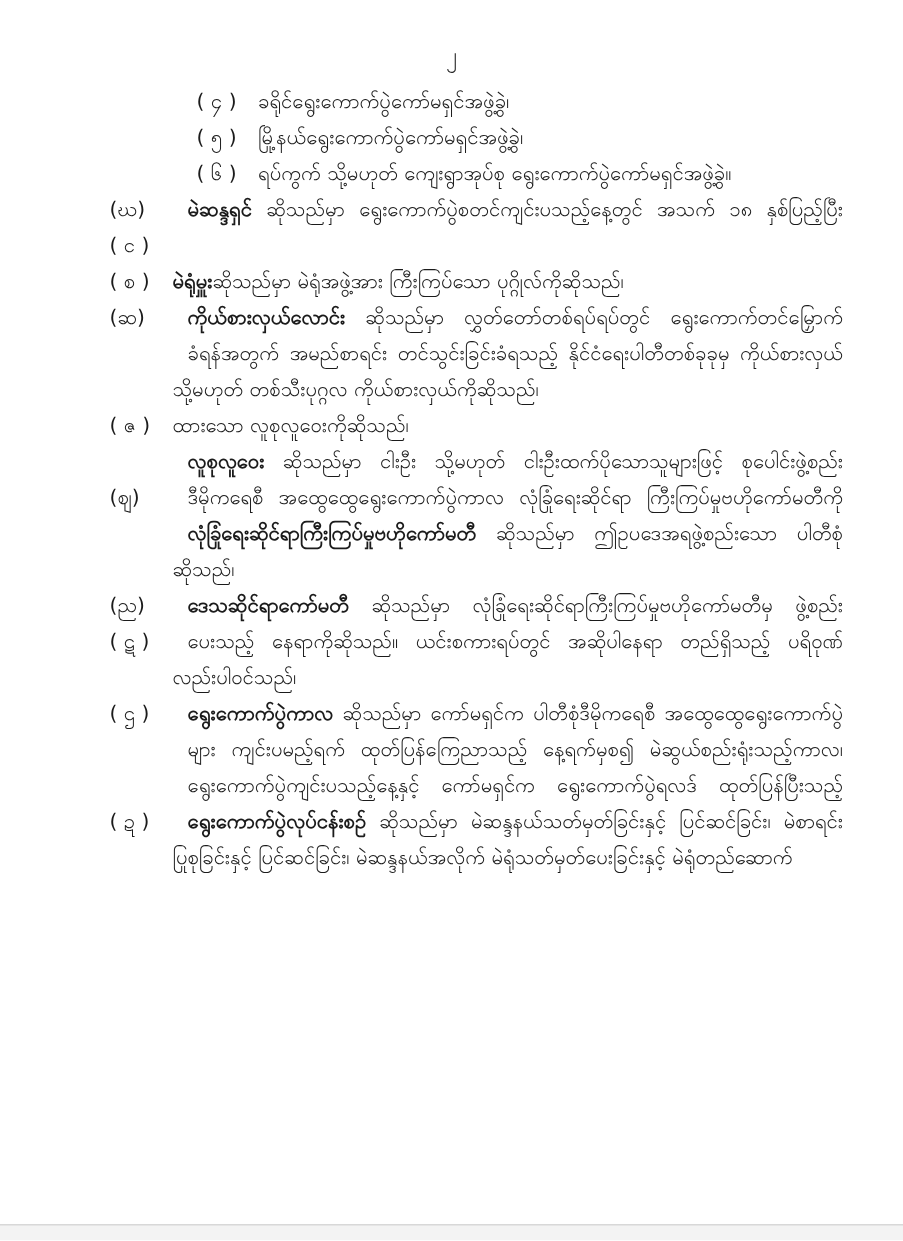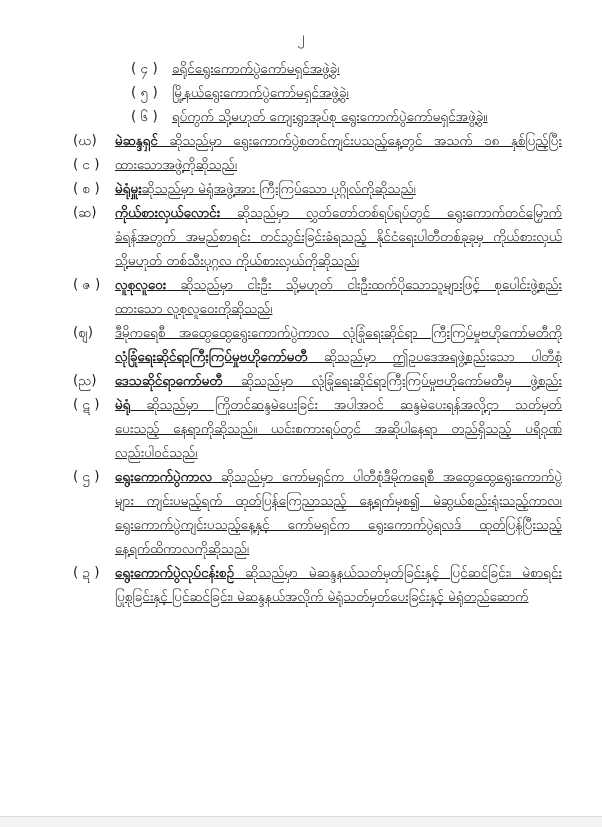--- a/index.html
+++ b/index.html
@@ -38,22 +38,22 @@
   .item .label {
     flex: 0 0 42px;
     white-space: nowrap;
   }
   .item .text {
     flex: 1 1 auto;
     min-width: 0;
   }
   .item.sub { margin-left: 58px; }
   .item.sub .label { flex: 0 0 41px; }
-  .line { min-height: 24px; text-decoration: underline; }
-  .jline { text-align: justify; text-align-last: justify; }
+  .line { min-height: 24px; }
+  .jline { text-align: justify; text-align-last: justify; margin-left: 10px; }
   .term { font-weight: bold; }
   .bottom-strip {
     position: absolute;
     left: 0; right: 0; bottom: 0;
     height: 10px;
     background: #f3f3f3;
     border-top: 1px solid #d8d8d8;
   }
 </style>
 </head>
@@ -84,72 +84,70 @@
       </div>
       <div class="item">
         <span class="label">(ဃ)</span>
         <div class="text">
           <div class="line jline"><span class="term">မဲဆန္ဒရှင်</span> ဆိုသည်မှာ ရွေးကောက်ပွဲစတင်ကျင်းပသည့်နေ့တွင် အသက် ၁၈ နှစ်ပြည့်ပြီး</div>
         </div>
       </div>
       <div class="item">
         <span class="label">( င )</span>
         <div class="text">
-          <div class="line">ထားသောအဖွဲ့ကိုဆိုသည်၊</div>
         </div>
       </div>
       <div class="item">
         <span class="label">( စ )</span>
         <div class="text">
           <div class="line"><span class="term">မဲရုံမှူး</span>ဆိုသည်မှာ မဲရုံအဖွဲ့အား ကြီးကြပ်သော ပုဂ္ဂိုလ်ကိုဆိုသည်၊</div>
         </div>
       </div>
       <div class="item">
         <span class="label">(ဆ)</span>
         <div class="text">
           <div class="line jline"><span class="term">ကိုယ်စားလှယ်လောင်း</span> ဆိုသည်မှာ လွှတ်တော်တစ်ရပ်ရပ်တွင် ရွေးကောက်တင်မြှောက်</div>
           <div class="line jline">ခံရန်အတွက် အမည်စာရင်း တင်သွင်းခြင်းခံရသည့် နိုင်ငံရေးပါတီတစ်ခုခုမှ ကိုယ်စားလှယ်</div>
           <div class="line">သို့မဟုတ် တစ်သီးပုဂ္ဂလ ကိုယ်စားလှယ်ကိုဆိုသည်၊</div>
         </div>
       </div>
       <div class="item">
         <span class="label">( ဇ )</span>
         <div class="text">
+          <div class="line">ထားသော လူစုလူဝေးကိုဆိုသည်၊</div>
           <div class="line jline"><span class="term">လူစုလူဝေး</span> ဆိုသည်မှာ ငါးဦး သို့မဟုတ် ငါးဦးထက်ပိုသောသူများဖြင့် စုပေါင်းဖွဲ့စည်း</div>
-          <div class="line">ထားသော လူစုလူဝေးကိုဆိုသည်၊</div>
         </div>
       </div>
       <div class="item">
         <span class="label">(ဈ)</span>
         <div class="text">
           <div class="line jline">ဒီမိုကရေစီ အထွေထွေရွေးကောက်ပွဲကာလ လုံခြုံရေးဆိုင်ရာ ကြီးကြပ်မှုဗဟိုကော်မတီကို</div>
           <div class="line jline"><span class="term">လုံခြုံရေးဆိုင်ရာကြီးကြပ်မှုဗဟိုကော်မတီ</span> ဆိုသည်မှာ ဤဥပဒေအရဖွဲ့စည်းသော ပါတီစုံ</div>
+          <div class="line">ဆိုသည်၊</div>
         </div>
       </div>
       <div class="item">
         <span class="label">(ည)</span>
         <div class="text">
           <div class="line jline"><span class="term">ဒေသဆိုင်ရာကော်မတီ</span> ဆိုသည်မှာ လုံခြုံရေးဆိုင်ရာကြီးကြပ်မှုဗဟိုကော်မတီမှ ဖွဲ့စည်း</div>
         </div>
       </div>
       <div class="item">
         <span class="label">( ဋ )</span>
         <div class="text">
-          <div class="line jline"><span class="term">မဲရုံ</span> ဆိုသည်မှာ ကြိုတင်ဆန္ဒမဲပေးခြင်း အပါအဝင် ဆန္ဒမဲပေးရန်အလို့ငှာ သတ်မှတ်</div>
           <div class="line jline">ပေးသည့် နေရာကိုဆိုသည်။ ယင်းစကားရပ်တွင် အဆိုပါနေရာ တည်ရှိသည့် ပရိဝုဏ်</div>
           <div class="line">လည်းပါဝင်သည်၊</div>
         </div>
       </div>
       <div class="item">
         <span class="label">( ဌ )</span>
         <div class="text">
           <div class="line jline"><span class="term">ရွေးကောက်ပွဲကာလ</span> ဆိုသည်မှာ ကော်မရှင်က ပါတီစုံဒီမိုကရေစီ အထွေထွေရွေးကောက်ပွဲ</div>
           <div class="line jline">များ ကျင်းပမည့်ရက် ထုတ်ပြန်ကြေညာသည့် နေ့ရက်မှစ၍ မဲဆွယ်စည်းရုံးသည့်ကာလ၊</div>
           <div class="line jline">ရွေးကောက်ပွဲကျင်းပသည့်နေ့နှင့် ကော်မရှင်က ရွေးကောက်ပွဲရလဒ် ထုတ်ပြန်ပြီးသည့်</div>
-          <div class="line">နေ့ရက်ထိကာလကိုဆိုသည်၊</div>
         </div>
       </div>
       <div class="item">
         <span class="label">( ဍ )</span>
         <div class="text">
           <div class="line jline"><span class="term">ရွေးကောက်ပွဲလုပ်ငန်းစဉ်</span> ဆိုသည်မှာ မဲဆန္ဒနယ်သတ်မှတ်ခြင်းနှင့် ပြင်ဆင်ခြင်း၊ မဲစာရင်း</div>
           <div class="line">ပြုစုခြင်းနှင့် ပြင်ဆင်ခြင်း၊ မဲဆန္ဒနယ်အလိုက် မဲရုံသတ်မှတ်ပေးခြင်းနှင့် မဲရုံတည်ဆောက်</div>
         </div>
       </div>
     </div>

